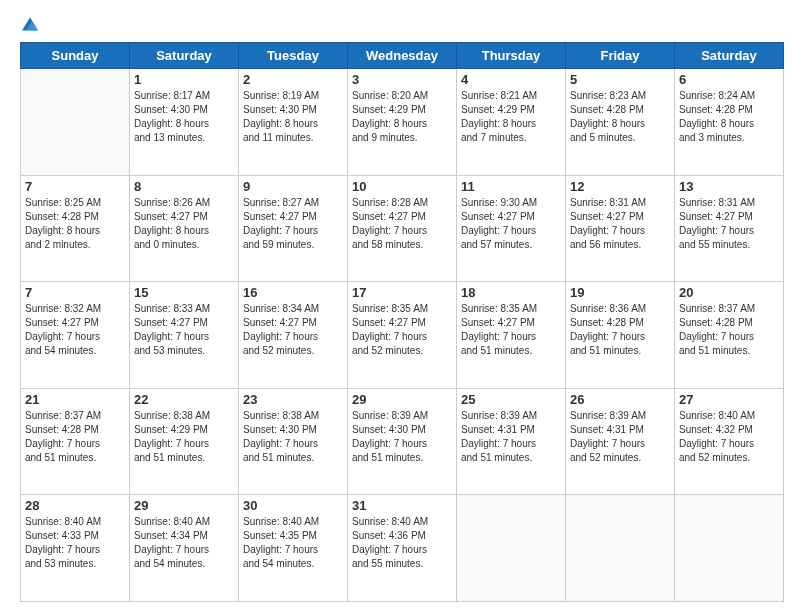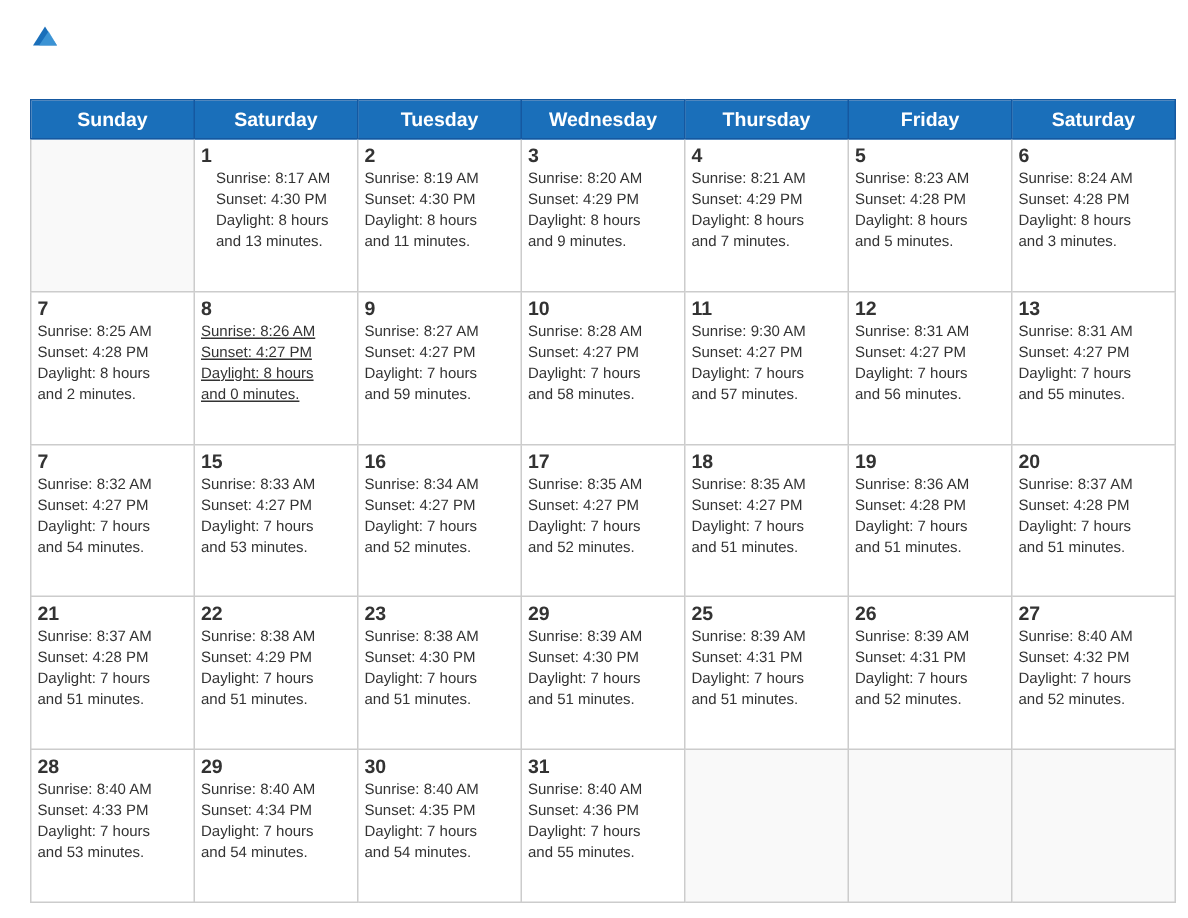--- a/index.html
+++ b/index.html
@@ -9,21 +9,20 @@
       width: 792px;
       height: 612px;
       overflow: hidden;
     }
     .page {
       width: 792px;
       height: 612px;
       padding: 16px 8px 10px 20px;
       display: flex;
       flex-direction: column;
-      gap: 24px;
     }
     .header {
       display: flex;
       align-items: flex-start;
       justify-content: space-between;
       margin-bottom: 10px;
     }
     .logo {
       display: flex;
       flex-direction: column;
@@ -130,21 +129,21 @@
           <th>Thursday</th>
           <th>Friday</th>
           <th>Saturday</th>
         </tr>
     </thead>
     <tbody id="calendar-body">
         <tr>
           <td class="empty-cell"></td>
           <td>
             <span class="day-num">1</span>
-            <div class="day-info" style="white-space: pre-line; margin-left: 10px;">Sunrise: 8:17 AM
+            <div class="day-info" style="white-space: pre-line;">Sunrise: 8:17 AM
 Sunset: 4:30 PM
 Daylight: 8 hours
 and 13 minutes.</div>
           </td>
           <td>
             <span class="day-num">2</span>
             <div class="day-info" style="white-space: pre-line;">Sunrise: 8:19 AM
 Sunset: 4:30 PM
 Daylight: 8 hours
 and 11 minutes.</div>
@@ -181,21 +180,21 @@
         <tr>
           <td>
             <span class="day-num">7</span>
             <div class="day-info" style="white-space: pre-line;">Sunrise: 8:25 AM
 Sunset: 4:28 PM
 Daylight: 8 hours
 and 2 minutes.</div>
           </td>
           <td>
             <span class="day-num">8</span>
-            <div class="day-info" style="white-space: pre-line; text-decoration: underline;">Sunrise: 8:26 AM
+            <div class="day-info" style="white-space: pre-line;">Sunrise: 8:26 AM
 Sunset: 4:27 PM
 Daylight: 8 hours
 and 0 minutes.</div>
           </td>
           <td>
             <span class="day-num">9</span>
             <div class="day-info" style="white-space: pre-line;">Sunrise: 8:27 AM
 Sunset: 4:27 PM
 Daylight: 7 hours
 and 59 minutes.</div>

